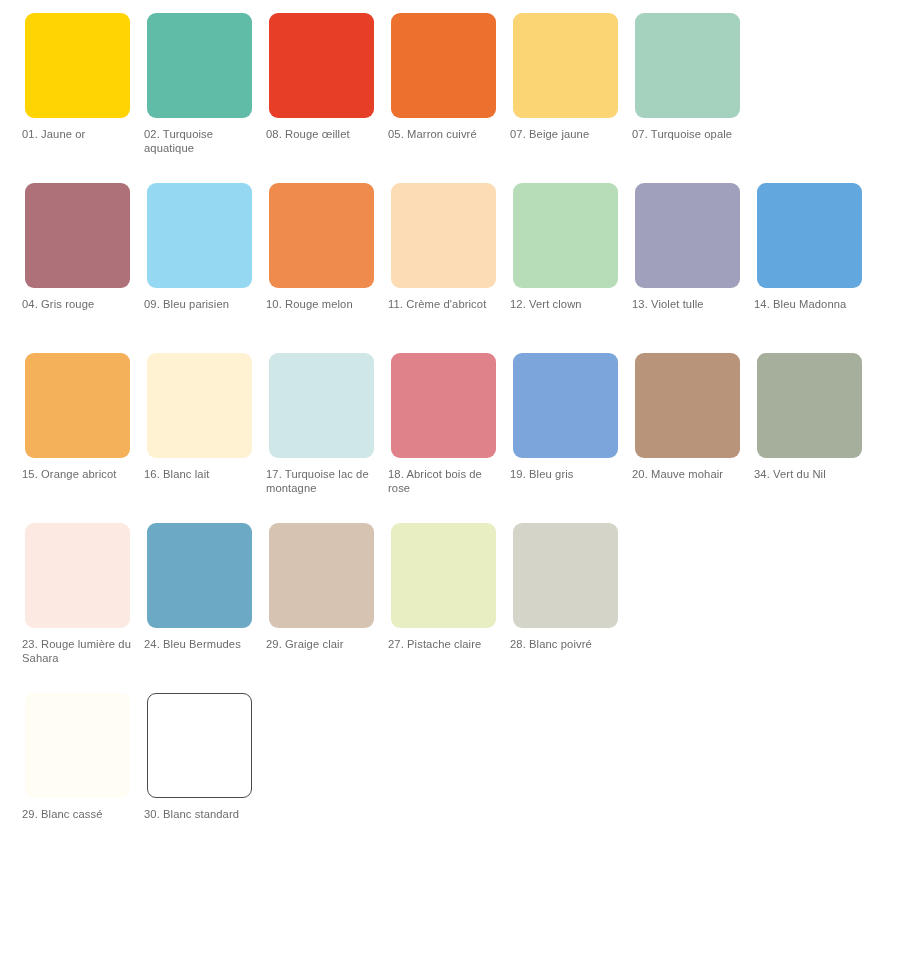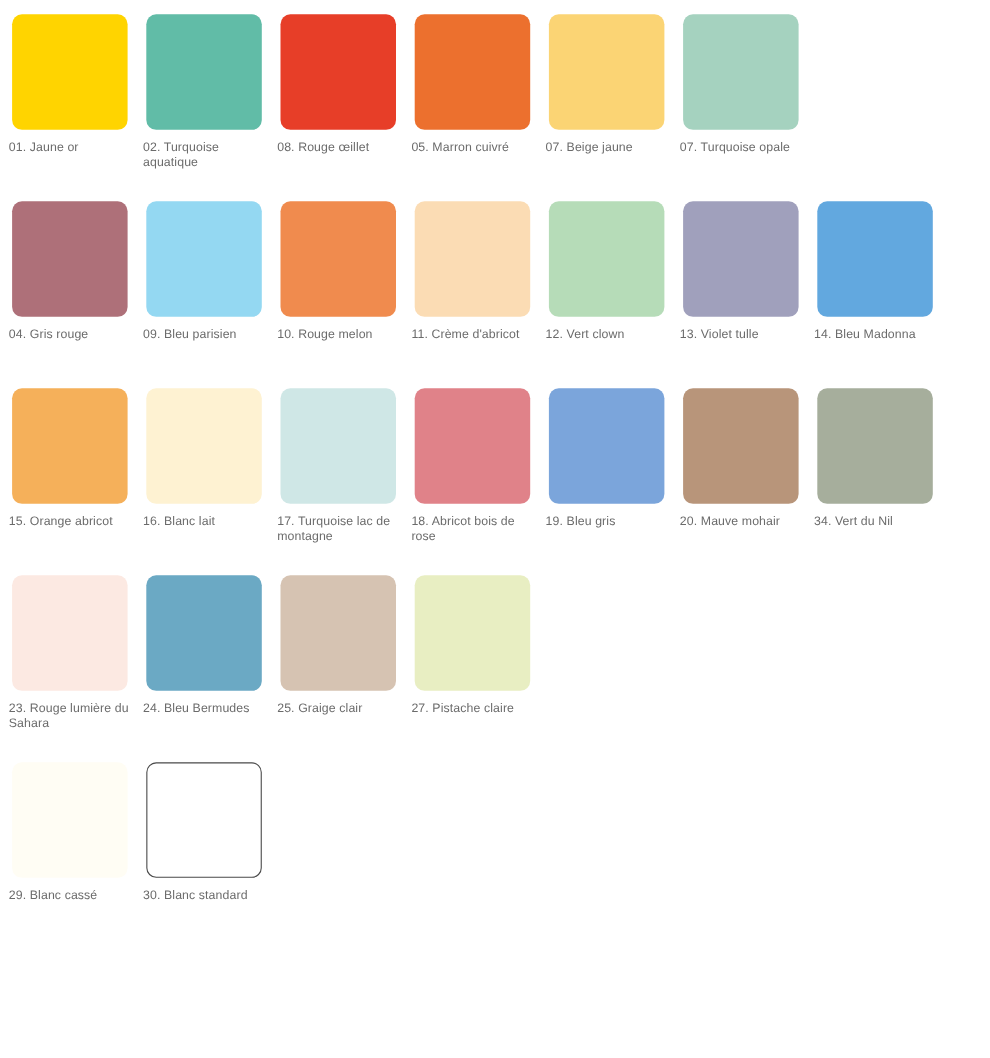--- a/index.html
+++ b/index.html
@@ -27,21 +27,21 @@
     display: flex;
     flex-direction: row;
     align-items: flex-start;
     height: 170px;
   }
 
   .swatch-cell {
     width: 122px;
     flex: 0 0 122px;
     box-sizing: border-box;
-    padding-left: 11px;
+    padding-left: 25px;
   }
 
   .swatch-chip {
     width: 105px;
     height: 105px;
     border-radius: 9px;
     box-sizing: border-box;
   }
 
   .swatch-chip.outlined {
@@ -153,25 +153,29 @@
       <div class="swatch-cell">
         <div class="swatch-chip" style="background: rgb(252, 233, 226);"></div>
         <div class="swatch-label">23. Rouge lumière du Sahara</div>
       </div>
       <div class="swatch-cell">
         <div class="swatch-chip" style="background: rgb(107, 169, 196);"></div>
         <div class="swatch-label">24. Bleu Bermudes</div>
       </div>
       <div class="swatch-cell">
         <div class="swatch-chip" style="background: rgb(214, 195, 178);"></div>
-        <div class="swatch-label">25. Graige clair</div>
+        <div class="swatch-label">29. Graige clair</div>
       </div>
       <div class="swatch-cell">
         <div class="swatch-chip" style="background: rgb(232, 238, 194);"></div>
         <div class="swatch-label">27. Pistache claire</div>
+      </div>
+      <div class="swatch-cell">
+        <div class="swatch-chip" style="background: rgb(213, 212, 200);"></div>
+        <div class="swatch-label">28. Blanc poivré</div>
       </div>
     </div>
     <div class="palette-row">
       <div class="swatch-cell">
         <div class="swatch-chip" style="background: rgb(255, 253, 244);"></div>
         <div class="swatch-label">29. Blanc cassé</div>
       </div>
       <div class="swatch-cell">
         <div class="swatch-chip outlined" style="background: rgb(255, 255, 255); border-color: rgb(74, 74, 74);"></div>
         <div class="swatch-label">30. Blanc standard</div>

